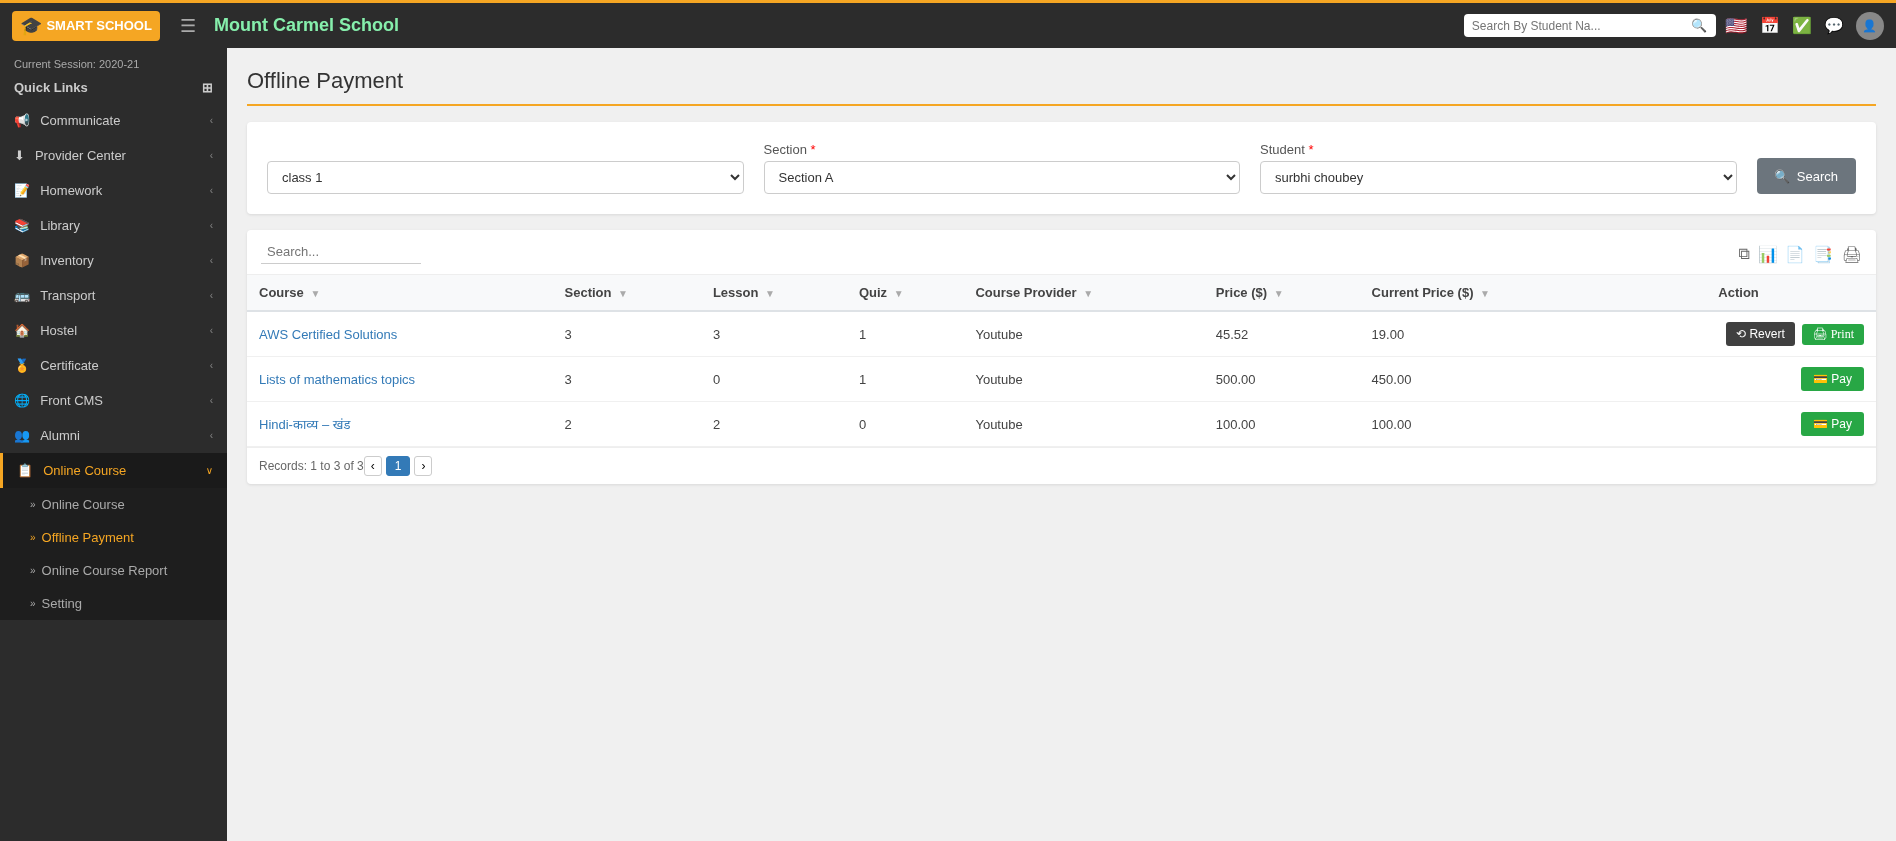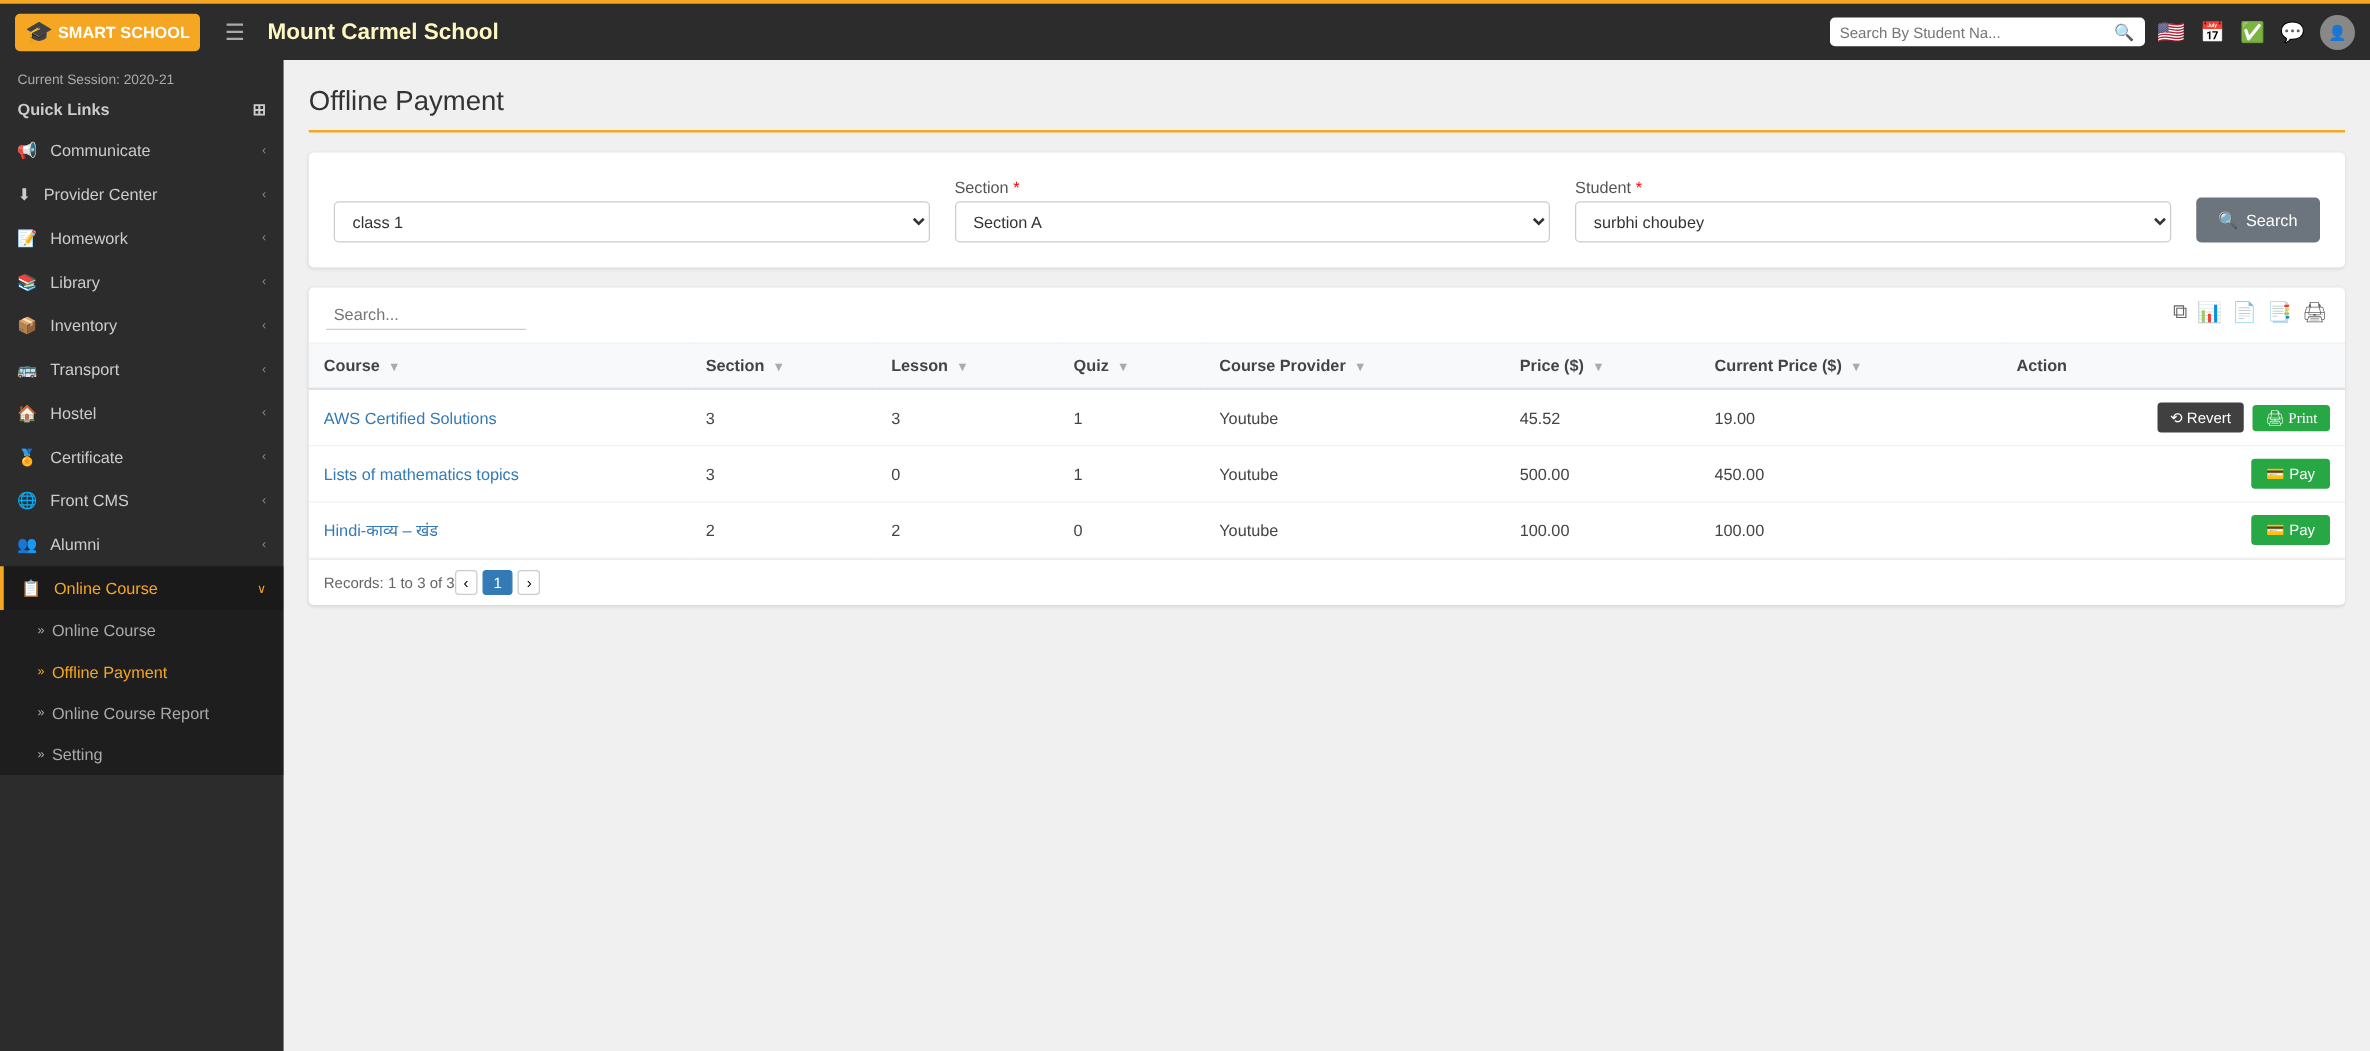--- a/index.html
+++ b/index.html
@@ -22,21 +22,21 @@
       padding: 4px 8px;
       display: flex;
       align-items: center;
       gap: 4px;
       font-weight: bold;
       color: white;
       font-size: 13px;
     }
     .logo-icon { font-size: 18px; }
     .hamburger { color: #aaa; font-size: 18px; margin-left: 10px; cursor: pointer; }
-    .school-name { color: #fef9c3; font-size: 18px; font-weight: bold; flex: 1; margin-left: 8px; }
+    .school-name { color: #86efac; font-size: 18px; font-weight: bold; flex: 1; margin-left: 8px; }
     .search-bar {
       display: flex;
       align-items: center;
       background: white;
       border-radius: 4px;
       padding: 4px 8px;
       gap: 6px;
       width: 252px;
     }
     .search-bar input {
@@ -162,21 +162,21 @@
 
     
     .table-card {
       background: white;
       border-radius: 4px;
       box-shadow: 0 1px 3px rgba(0,0,0,0.1);
       overflow: hidden;
     }
     .table-toolbar {
       display: flex;
-      align-items: flex-start;
+      align-items: flex-end;
       justify-content: space-between;
       padding: 10px 14px;
       border-bottom: 1px solid #eee;
     }
     .table-search input {
       border: none;
       border-bottom: 1px solid #ccc;
       padding: 4px 6px;
       font-size: 13px;
       outline: none;
@@ -448,21 +448,21 @@
       <table>
         <thead>
           <tr>
             <th>Course <span class="sort-icon">▼</span></th>
             <th>Section <span class="sort-icon">▼</span></th>
             <th>Lesson <span class="sort-icon">▼</span></th>
             <th>Quiz <span class="sort-icon">▼</span></th>
             <th>Course Provider <span class="sort-icon">▼</span></th>
             <th>Price ($) <span class="sort-icon">▼</span></th>
             <th>Current Price ($) <span class="sort-icon">▼</span></th>
-            <th style="text-align:left;">Action</th>
+            <th style="text-align:center;">Action</th>
           </tr>
         </thead>
         <tbody id="table-body">
 
         <tr>
       <td><span class="course-name">AWS Certified Solutions</span></td>
       <td>3</td>
       <td>3</td>
       <td>1</td>
       <td>Youtube</td>

